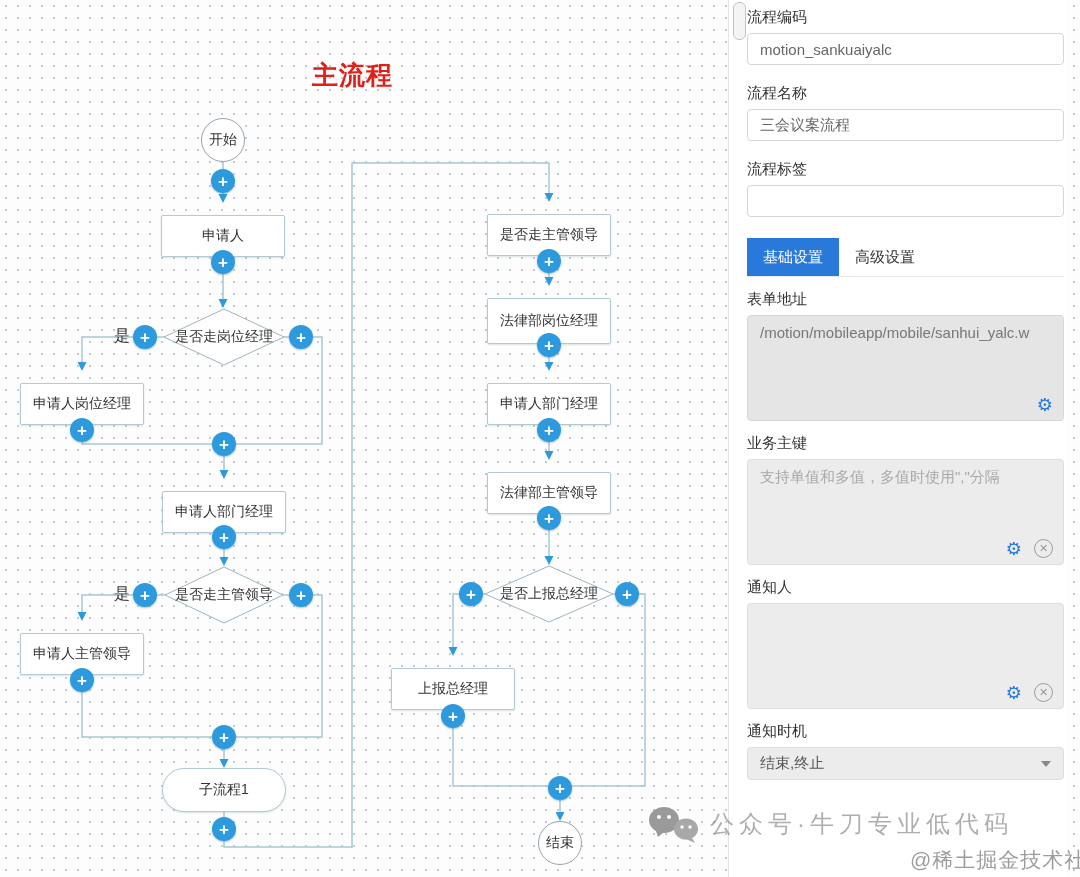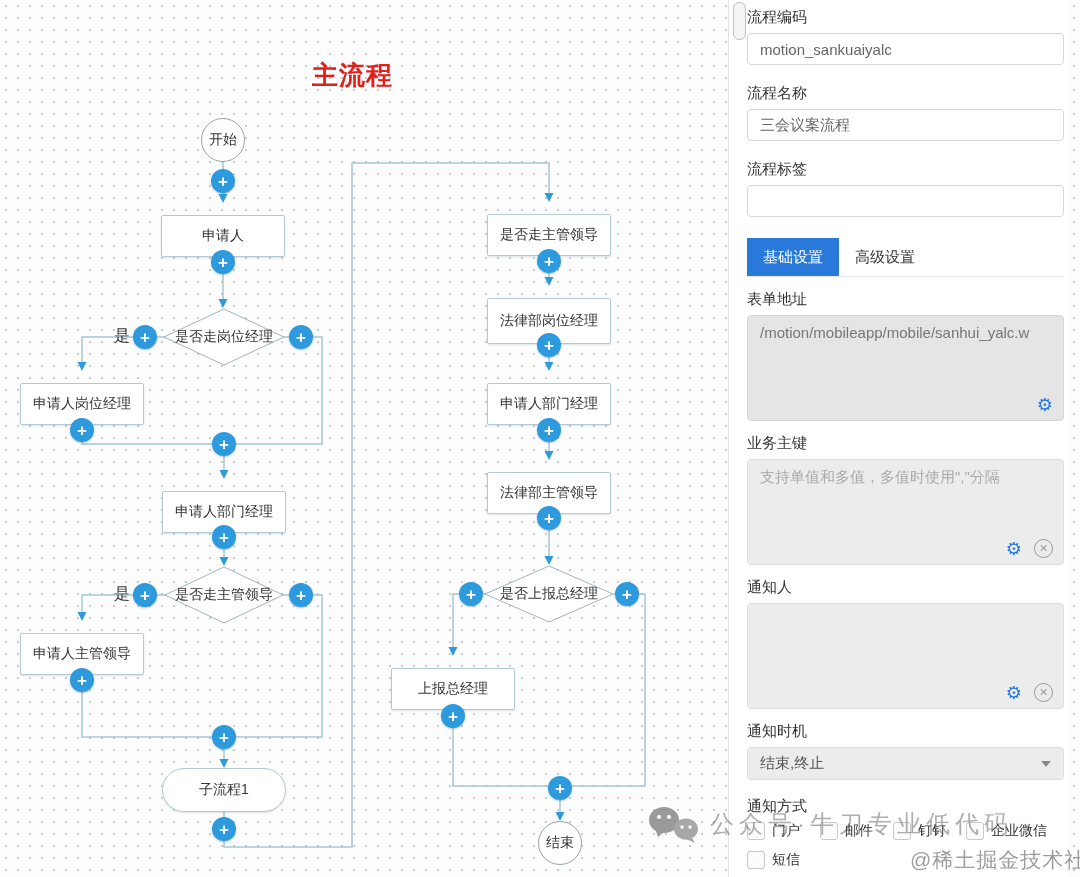--- a/index.html
+++ b/index.html
@@ -243,45 +243,20 @@
     </div>
 
     <div class="pfield" style="top:722px">
       <div class="plabel">通知时机</div>
       <div class="pselect">
         <span>结束,终止</span>
         <span class="caret"></span>
       </div>
     </div>
 
-    <div class="pfield" style="top:797px">
-      <div class="plabel">通知方式</div>
-      <div class="cb-wrap" id="notify-methods">
-          <div class="cb-item" style="width: 56px; margin-right: 17px;">
-            <span class="cb-box"></span>
-            <span>门户</span>
-          </div>
-          <div class="cb-item" style="width: 56px; margin-right: 17px;">
-            <span class="cb-box"></span>
-            <span>邮件</span>
-          </div>
-          <div class="cb-item" style="width: 56px; margin-right: 17px;">
-            <span class="cb-box"></span>
-            <span>钉钉</span>
-          </div>
-          <div class="cb-item" style="width: 84px; margin-right: 17px;">
-            <span class="cb-box"></span>
-            <span>企业微信</span>
-          </div>
-          <div class="cb-item" style="width: 56px; margin-right: 17px;">
-            <span class="cb-box"></span>
-            <span>短信</span>
-          </div>
-        </div>
-    </div>
   </aside>
 
   <div class="wm1">
     <svg width="52" height="40" viewBox="0 0 52 40">
       <ellipse cx="16" cy="16" rx="15" ry="13" fill="#9a9a9a"></ellipse>
       <circle cx="11" cy="13" r="2" fill="#fff"></circle>
         <circle cx="21" cy="13" r="2" fill="#fff"></circle>
       <path d="M8,27 L10,33 L16,28 Z" fill="#9a9a9a"></path>
       <ellipse cx="38" cy="25" rx="12" ry="10.5" fill="#a8a8a8"></ellipse>
       <circle cx="34" cy="23" r="1.7" fill="#fff"></circle>

